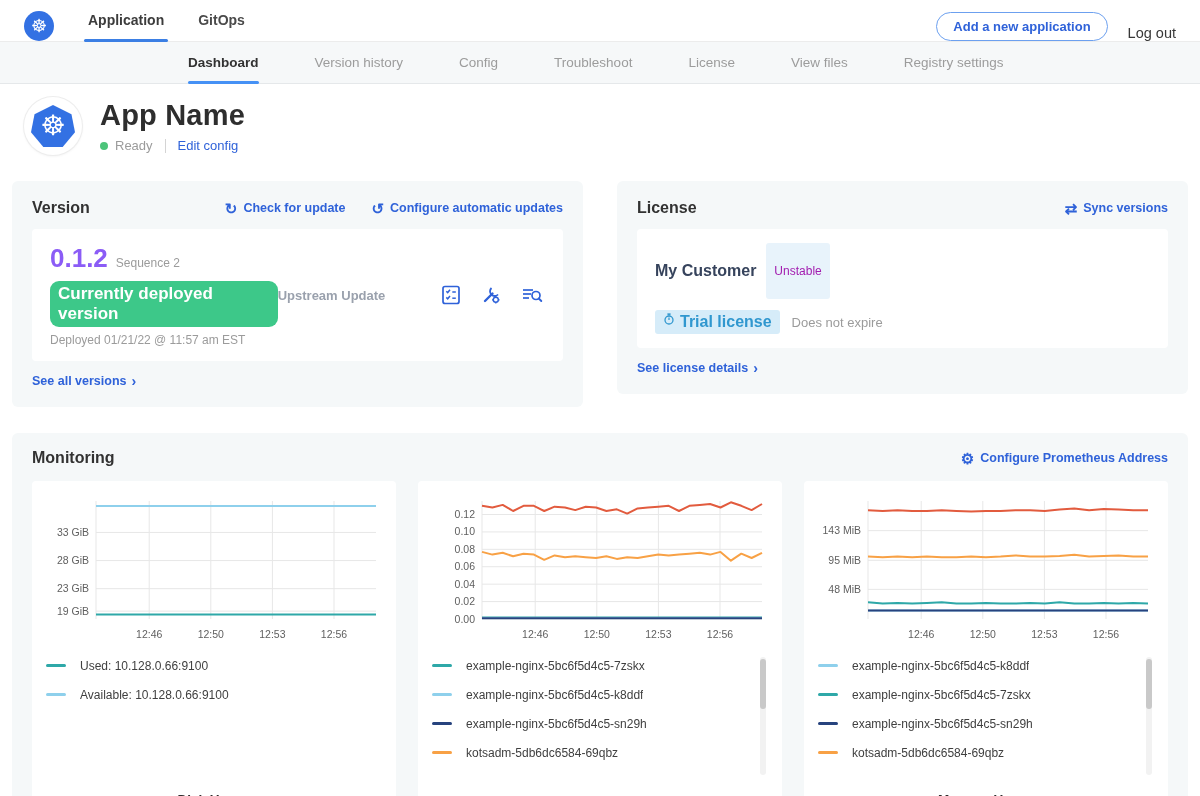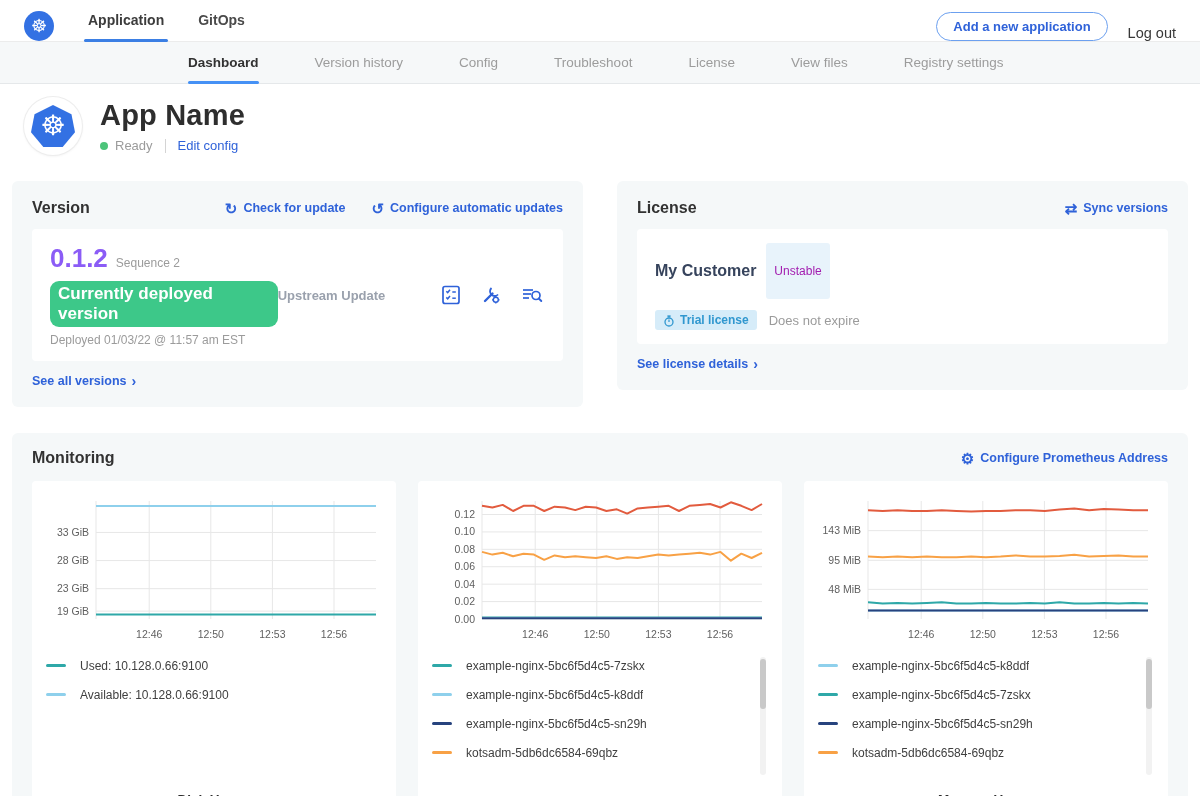--- a/index.html
+++ b/index.html
@@ -53,21 +53,21 @@
   .ver-mid{flex:1;font-size:13px;font-weight:700;color:#9aa1ad;}
   .ver-icons{display:flex;align-items:center;gap:16px;}
   .ver-icons svg{cursor:pointer;display:block;}
   .see-link{margin-top:12px;font-size:12.5px;font-weight:700;color:var(--blue);display:inline-flex;align-items:center;cursor:pointer;}
   .chev{margin-left:5px;font-size:14px;font-weight:700;}
   .chev::before{content:"›";}
   .lic-line1{display:flex;align-items:center;}
   .customer{font-size:16px;font-weight:700;color:var(--navy-text);}
   .unstable-badge{margin-left:10px;background:#e8f3fb;color:#a21caf;font-size:12px;padding:21px 8px;border-radius:3px;}
   .lic-line2{display:flex;align-items:center;margin-top:11px;}
-  .trial-badge{background:#d6ecf9;color:#3097cf;font-size:12px;font-weight:700;padding:3px 8px;border-radius:3px;display:inline-flex;align-items:flex-end;gap:5px;}
+  .trial-badge{background:#d6ecf9;color:#3097cf;font-size:16px;font-weight:700;padding:3px 8px;border-radius:3px;display:inline-flex;align-items:flex-start;gap:5px;}
   .expiry{margin-left:12px;font-size:13px;color:var(--gray);}
   .lic-inner{display:block;}
   
   .monitoring{margin:26px 12px 0;background:var(--section-bg);border-radius:6px;padding:16px 20px 18px;}
   .mon-head{display:flex;align-items:center;margin-bottom:14px;}
   .charts-row{display:flex;gap:22px;}
   .chart-card{flex:1;background:#fff;border-radius:4px;padding:12px 14px 14px;height:344px;display:flex;flex-direction:column;}
   .chart-svg-wrap svg{display:block;}
   svg text{font-family:"Liberation Sans",sans-serif;}
   .legend{margin-top:14px;position:relative;padding-right:16px;}
@@ -128,21 +128,21 @@
         <span>Configure automatic updates</span>
       </div>
     </div>
     <div class="inner-card">
       <div class="ver-left">
         <div class="ver-line1">
           <span class="ver-num">0.1.2</span>
           <span class="ver-seq">Sequence 2</span>
         </div>
         <div class="deployed-badge">Currently deployed version</div>
-        <div class="deployed-at">Deployed 01/03/22 @ 11:57 am EST</div>
+        <div class="deployed-at">Deployed 01/21/22 @ 11:57 am EST</div>
       </div>
       <div class="ver-mid">Upstream Update</div>
       <div class="ver-icons">
         <svg width="24" height="24" viewBox="0 0 24 24">
           <rect x="4" y="3.5" width="16" height="17" rx="2" fill="none" stroke="#2f62d9" stroke-width="1.7"></rect>
           <path d="M7.3 8.2l1.4 1.4 2.3-2.8" fill="none" stroke="#2f62d9" stroke-width="1.5"></path>
           <path d="M7.3 14.4l1.4 1.4 2.3-2.8" fill="none" stroke="#2f62d9" stroke-width="1.5"></path>
           <line x1="13.3" y1="9" x2="16.8" y2="9" stroke="#2f62d9" stroke-width="1.5"></line>
           <line x1="13.3" y1="15.2" x2="16.8" y2="15.2" stroke="#2f62d9" stroke-width="1.5"></line>
         </svg>

